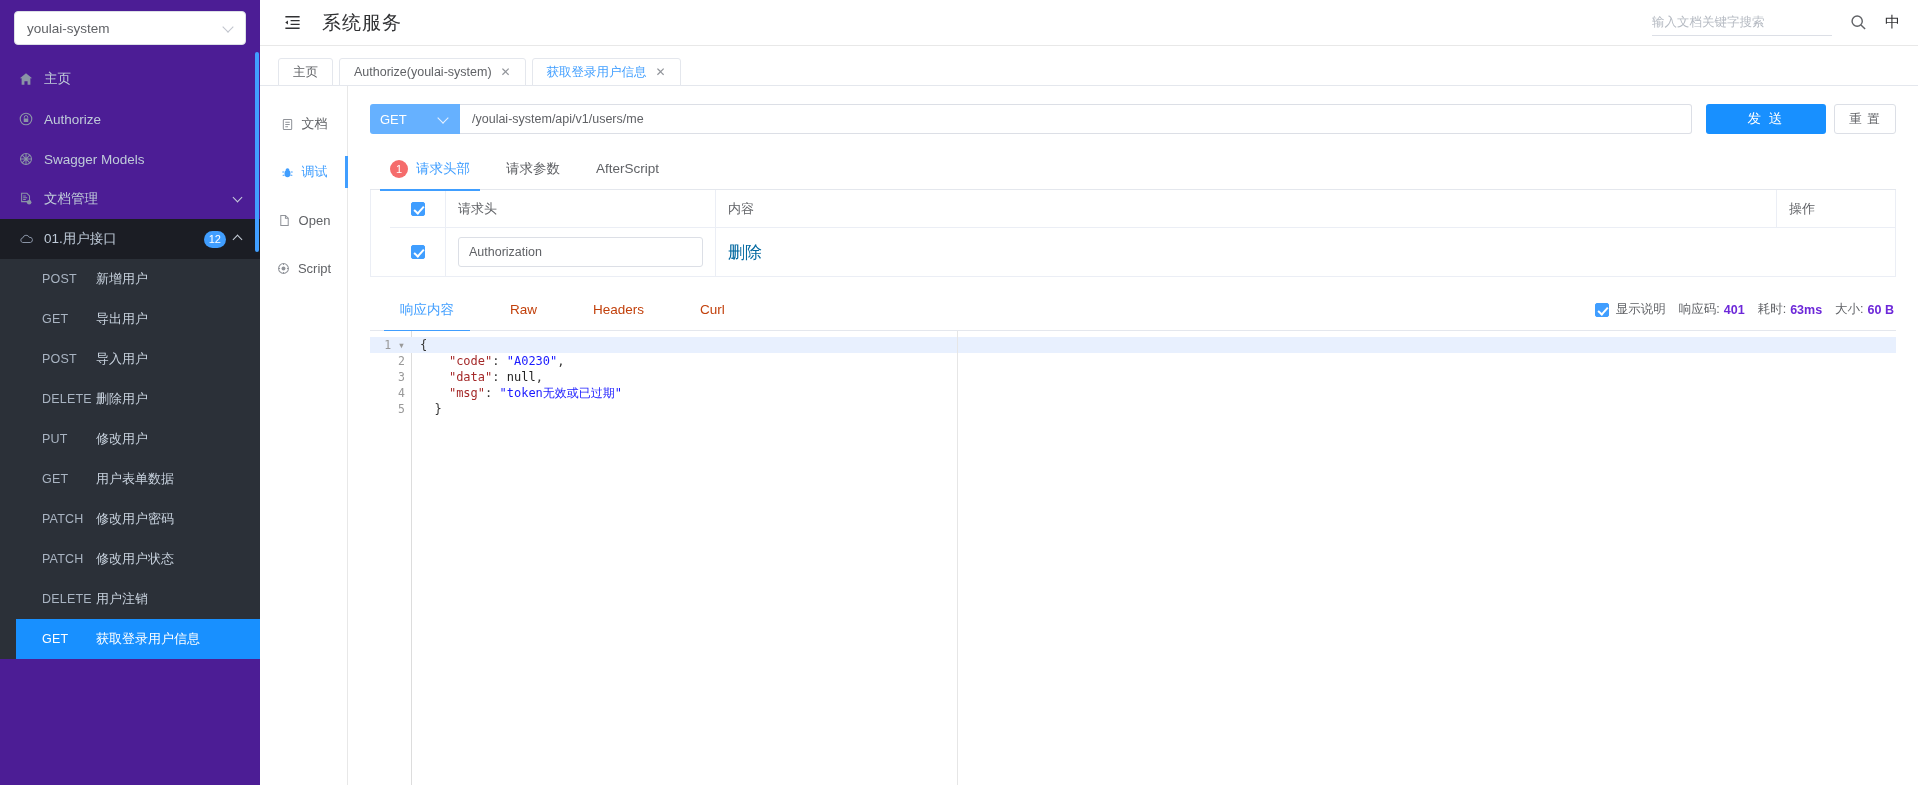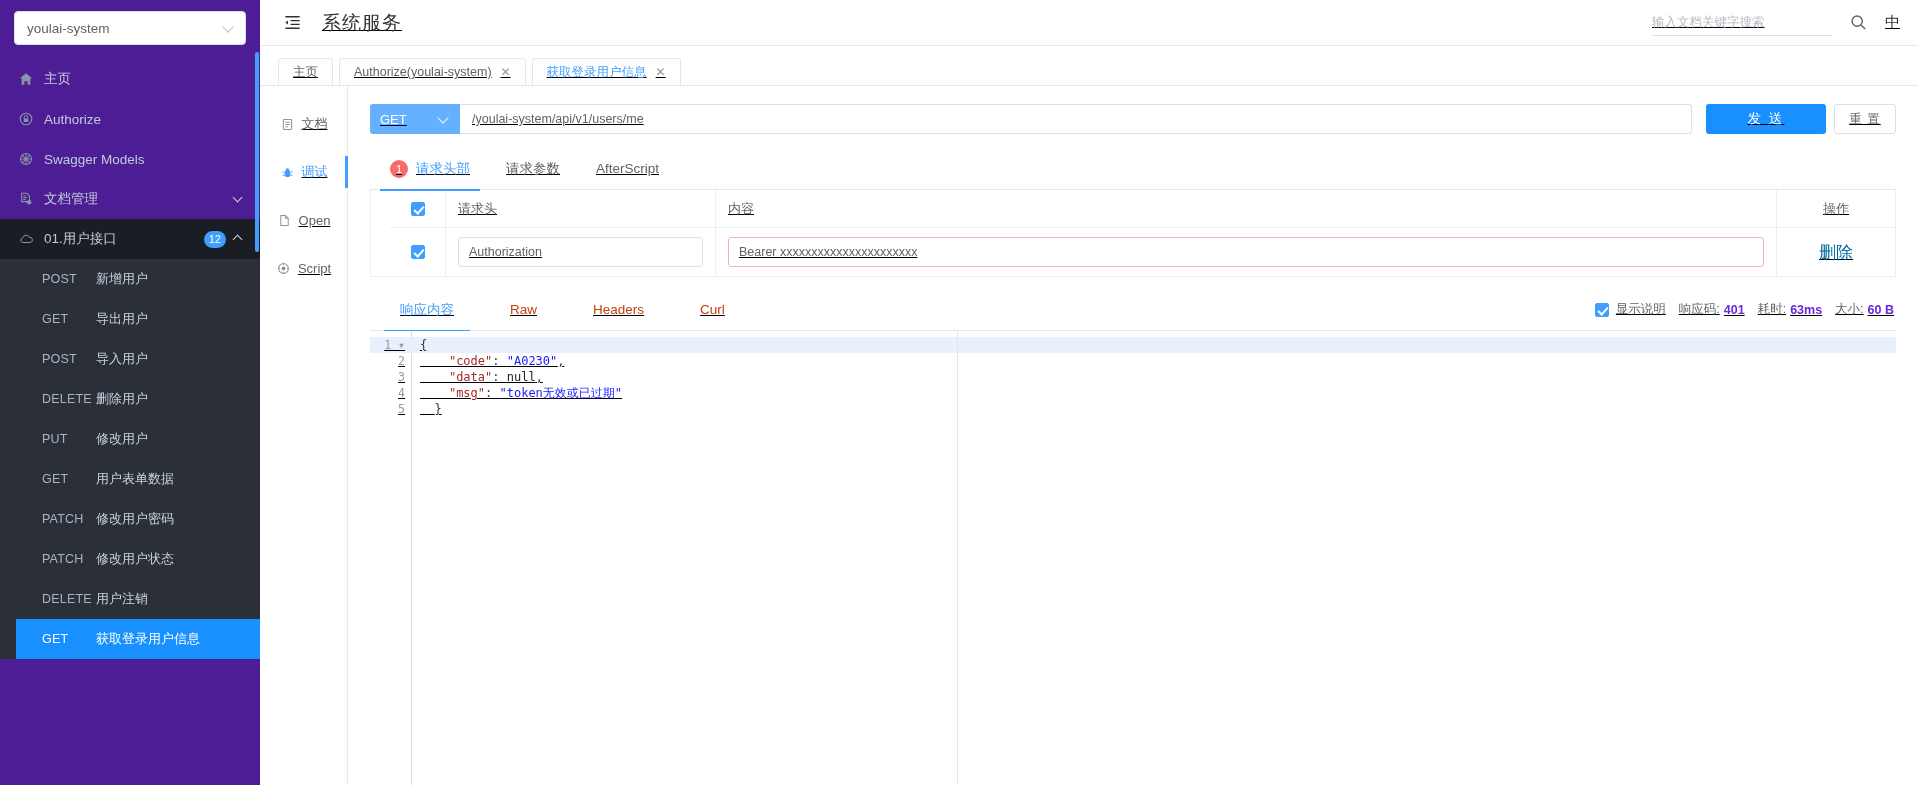--- a/index.html
+++ b/index.html
@@ -118,21 +118,21 @@
 
   .sb-scrollbar {
     position: absolute;
     right: 1px; top: 52px;
     width: 4px; height: 200px;
     background: #409eff;
     border-radius: 2px;
   }
 
   
-  #main { flex: 1; height: 785px; display: flex; flex-direction: column; min-width: 0; text-decoration: underline; }
+  #main { flex: 1; height: 785px; display: flex; flex-direction: column; min-width: 0; }
 
   .topbar {
     height: 46px;
     flex: 0 0 46px;
     background: #fff;
     border-bottom: 1px solid #e8e8e8;
     display: flex; align-items: center;
     padding: 0 18px 0 22px;
   }
   .collapse-icon {
@@ -319,21 +319,21 @@
 
   
   .hdr-table { border: 1px solid #ebeef5; border-top: none; padding-left: 19px; }
   .hdr-row { display: flex; align-items: center; }
   .hdr-row.head { height: 38px; border-bottom: 1px solid #ebeef5; }
   .hdr-row.body { height: 48px; }
   .cell { padding: 0 12px; display: flex; align-items: center; height: 100%; }
   .c-check { width: 56px; flex: 0 0 56px; justify-content: center; border-right: 1px solid #ebeef5; }
   .c-key { width: 270px; flex: 0 0 270px; border-right: 1px solid #ebeef5; }
   .c-val { flex: 1; min-width: 0; border-right: 1px solid #ebeef5; }
-  .c-op { width: 118px; flex: 0 0 118px; justify-content: center; }
+  .c-op { width: 118px; flex: 0 0 118px; }
   .col-title { font-size: 13px; color: #606266; }
   .cb {
     width: 14px; height: 14px;
     border-radius: 2px;
     background: #409eff;
     border: 1px solid #409eff;
     position: relative;
     cursor: pointer;
     display: inline-block;
   }
@@ -671,23 +671,20 @@
           <div class="cell c-op">
             <span class="col-title">操作</span>
           </div>
         </div>
         <div class="hdr-row body">
           <div class="cell c-check">
             <span class="cb"></span>
           </div>
           <div class="cell c-key">
             <input class="mini-input" value="Authorization" style="">
-          </div>
-          <div class="cell c-val">
-            <input class="mini-input warn" value="Bearer xxxxxxxxxxxxxxxxxxxxxx" style="">
           </div>
           <div class="cell c-op">
             <span class="del-link">删除</span>
           </div>
         </div>
       </div>
 
       <div class="resp-tabs">
         <div class="resp-tab active">
           <span>响应内容</span>

